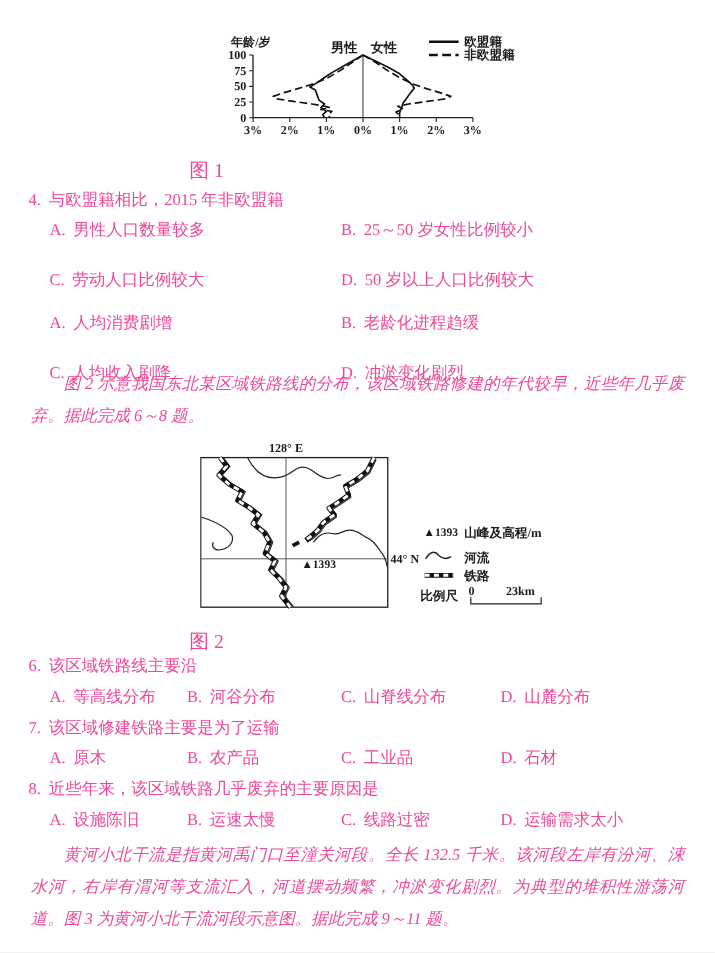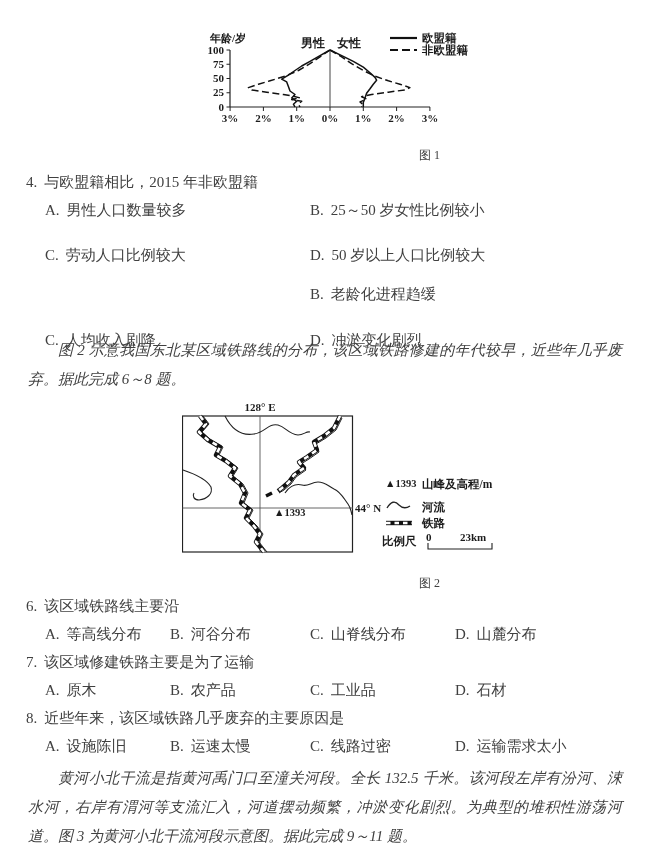--- a/index.html
+++ b/index.html
@@ -1,28 +1,28 @@
 <!DOCTYPE html>
 <html><head>
 <meta charset="utf-8">
 <style>
   html,body{margin:0;padding:0;background:#e8e8e8;}
   .page{position:relative;width:650px;height:866px;background:#ffffff;overflow:hidden;
-        font-family:"Liberation Serif","DejaVu Serif",serif;color:#404040;}
+        font-family:"Liberation Serif","DejaVu Serif",serif;color:#ec4899;}
   .absline{position:absolute;height:29px;line-height:29px;font-size:15px;white-space:nowrap;}
   .stem{left:26px;}
   .qnum{display:inline-block;}
   .qtext{margin-left:7px;}
   .optrow{position:absolute;left:0;width:650px;height:29px;line-height:29px;font-size:15px;}
   .opt{position:absolute;top:0;white-space:nowrap;}
   .ol{margin-right:7px;}
   .para{position:absolute;left:28px;width:594px;font-size:15px;line-height:29px;
         text-align:justify;text-indent:2em;font-style:italic;}
-  .caption{position:absolute;left:160px;width:280px;height:29px;line-height:29px;
-           font-size:12px;text-align:right;}
+  .caption{position:absolute;left:172px;width:280px;height:29px;line-height:29px;
+           font-size:18px;text-align:left;}
   svg{position:absolute;}
   svg text{font-family:"Liberation Serif","DejaVu Serif",serif;fill:#1c1c1c;}
 </style>
 </head>
 <body>
 
 <div class="page">
 
   <svg id="pyramid-svg" viewBox="0 0 315 125" style="top:20px;left:175px;width:315px;height:125px;">
 
@@ -78,20 +78,21 @@
   <div class="optrow" style="top:196px;">
     <span class="opt" style="left:45px;"><span class="ol">A.</span><span>男性人口数量较多</span></span>
     <span class="opt" style="left:310px;"><span class="ol">B.</span><span>25～50 岁女性比例较小</span></span>
   </div>
   <div class="optrow" style="top:224px;margin-top:17px;">
     <span class="opt" style="left:45px;"><span class="ol">C.</span><span>劳动人口比例较大</span></span>
     <span class="opt" style="left:310px;"><span class="ol">D.</span><span>50 岁以上人口比例较大</span></span>
   </div>
 
   <div class="optrow" style="top:280px;">
+    <span class="opt" style="left:45px;"><span class="ol">A.</span><span>人均消费剧增</span></span>
     <span class="opt" style="left:310px;"><span class="ol">B.</span><span>老龄化进程趋缓</span></span>
   </div>
   <div class="optrow" style="top:326px;">
     <span class="opt" style="left:45px;"><span class="ol">C.</span><span>人均收入剧降</span></span>
     <span class="opt" style="left:310px;"><span class="ol">D.</span><span>冲淤变化剧烈</span></span>
   </div>
 
   <div class="para" style="top:336px;">图 2 示意我国东北某区域铁路线的分布，该区域铁路修建的年代较早，近些年几乎废弃。据此完成 6～8 题。</div>
 
   <svg id="map-svg" viewBox="0 0 340 160" style="top:398px;left:182px;width:340px;height:160px;">

